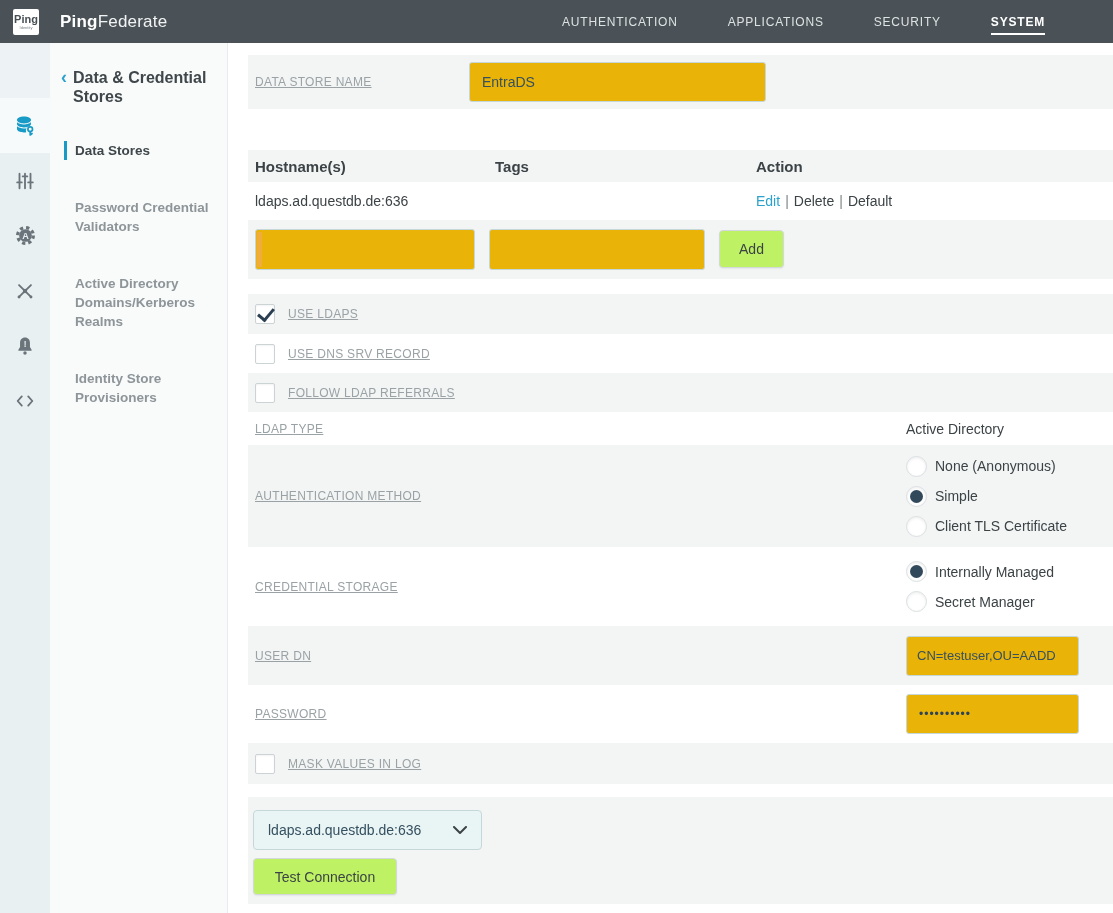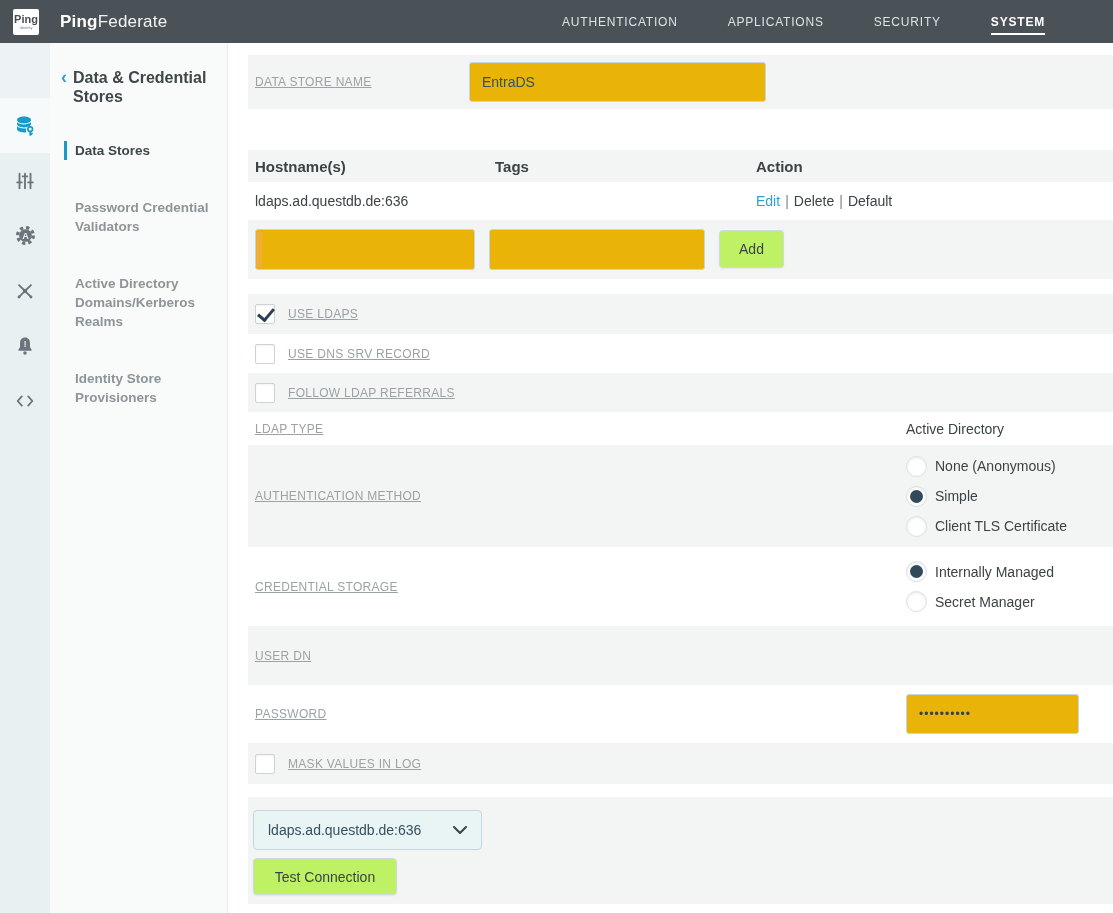--- a/index.html
+++ b/index.html
@@ -260,20 +260,21 @@
         </div>
         <div class="opt">
           <span class="radio"></span>
           <span class="opt-label">Secret Manager</span>
         </div>
       </div>
     </div>
 
     <div class="row gray h59">
       <span class="flabel">USER DN</span>
+      <input class="tinput abs input-right" style="font-size: 13px; padding: 0px 10px;" value="CN=testuser,OU=AADD">
     </div>
 
     <div class="row h58">
       <span class="flabel">PASSWORD</span>
       <input class="tinput abs input-right pw" value="••••••••••" style="">
     </div>
 
     <div class="row gray h41">
       <span class="checkbox"></span>
       <span class="flabel chk-label">MASK VALUES IN LOG</span>

